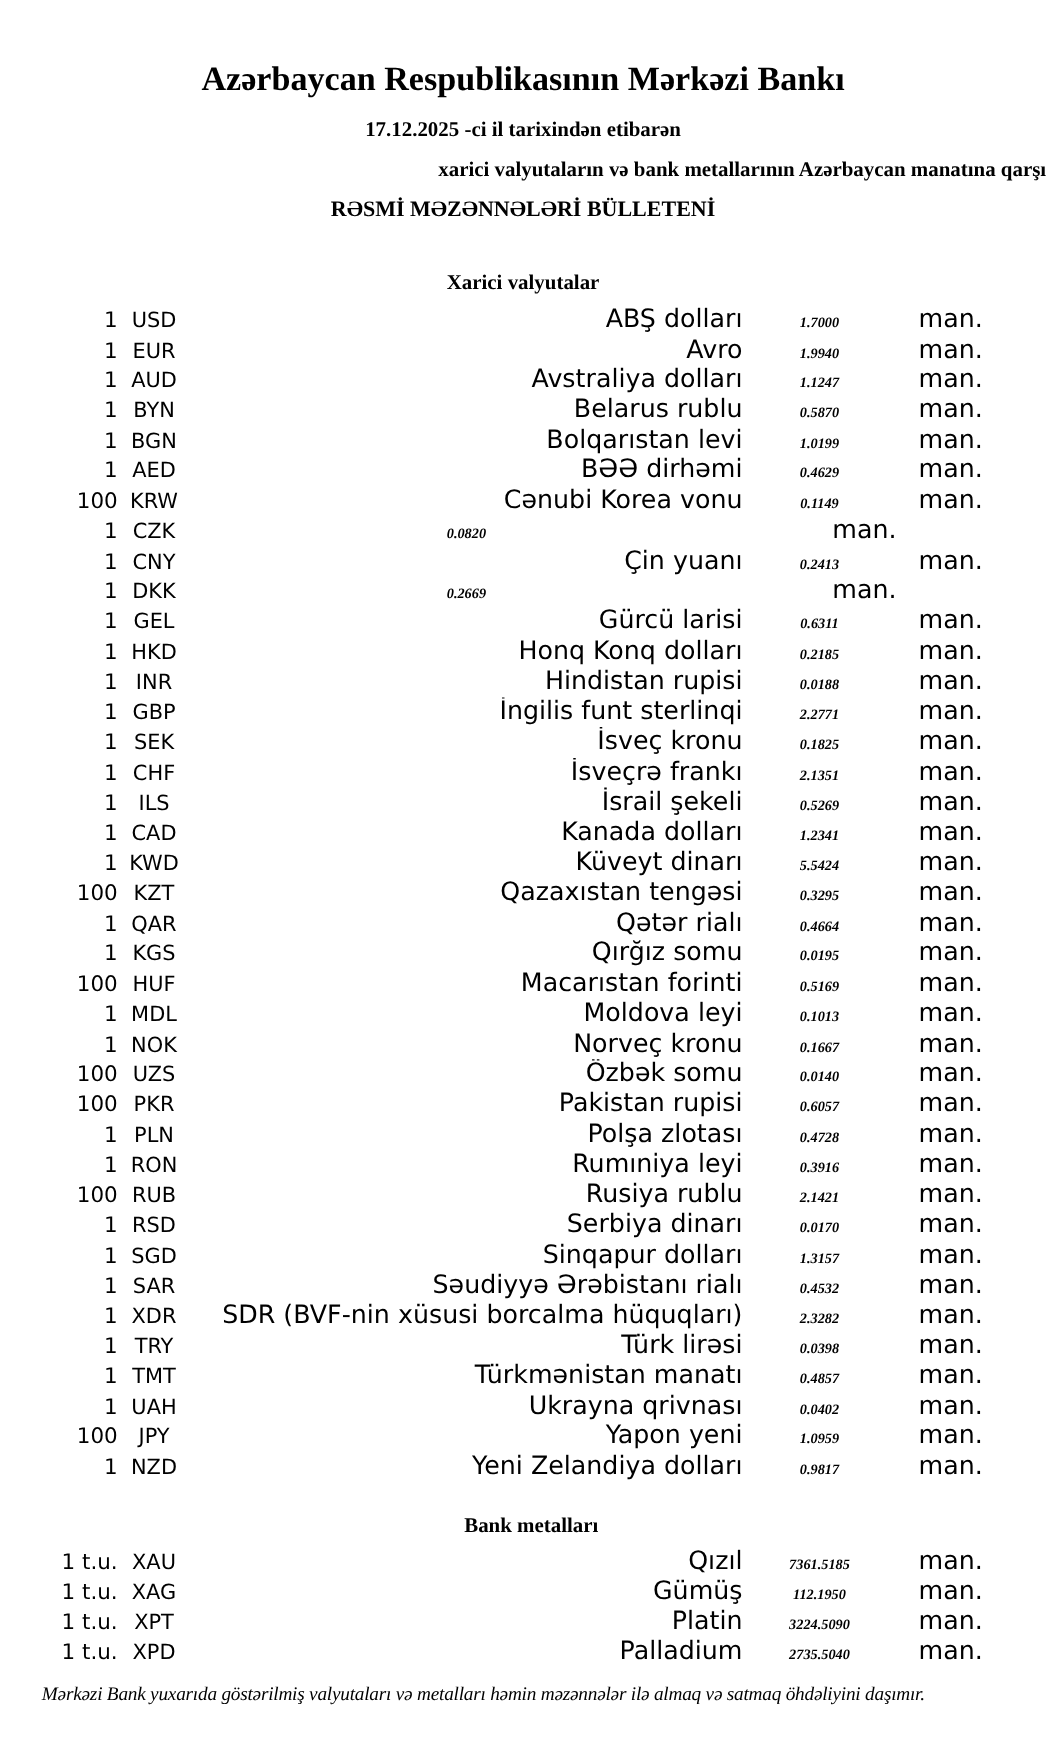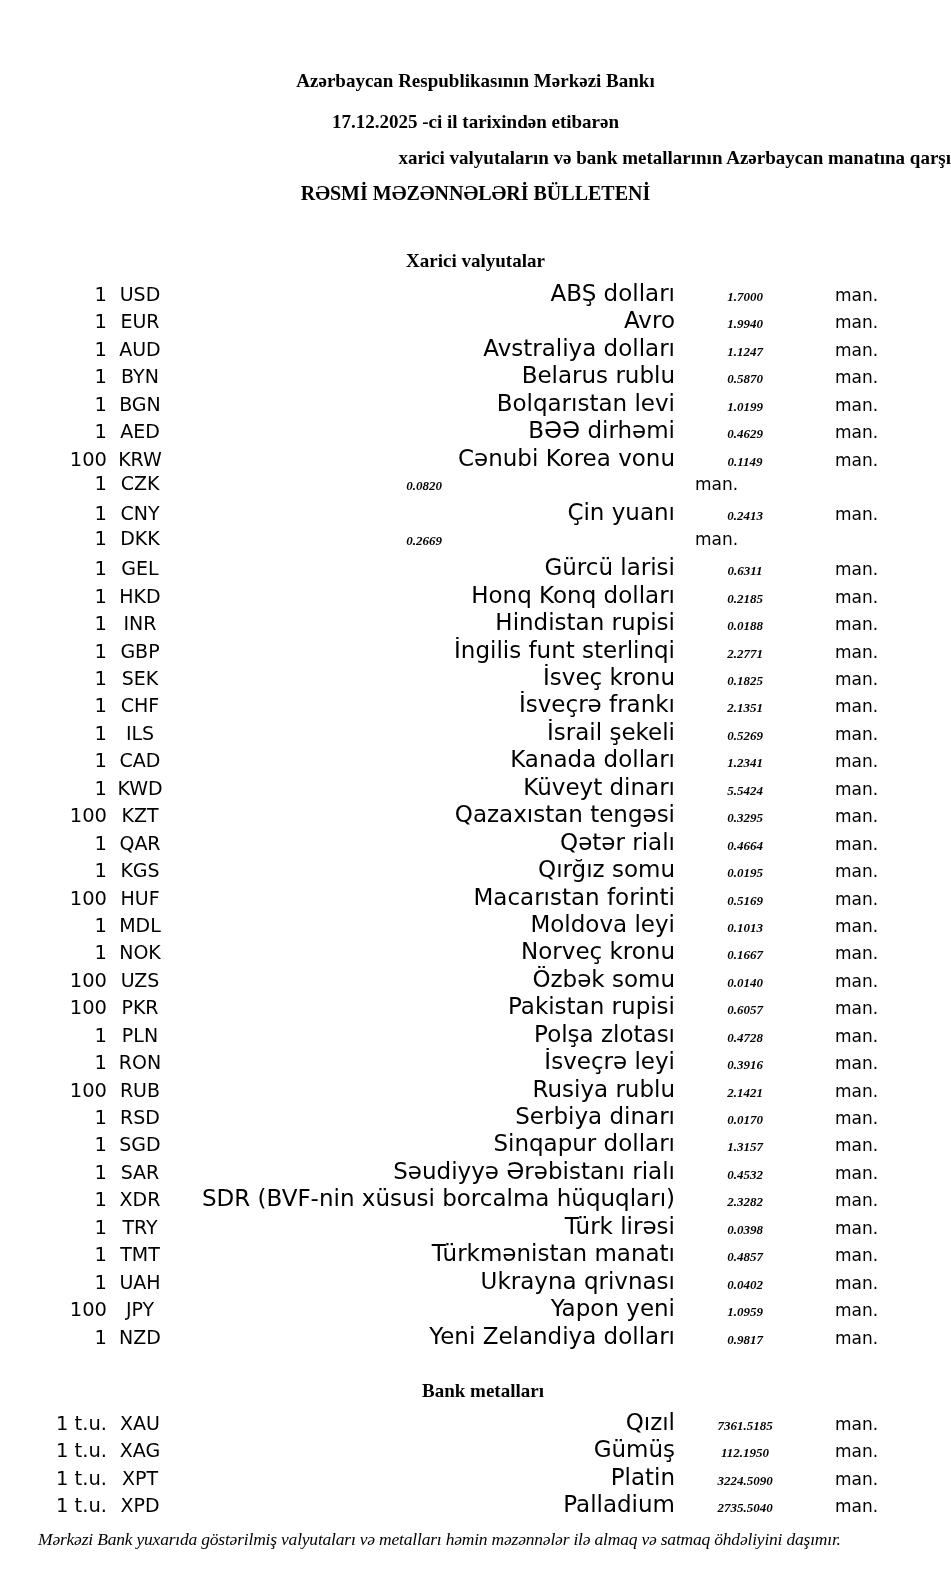--- a/index.html
+++ b/index.html
@@ -18,22 +18,22 @@
     font-family: "DejaVu Sans", sans-serif;
   }
   
   .doc-header {
     padding-top: 55px;
     text-align: center;
     font-family: "Liberation Serif", serif;
     font-weight: bold;
   }
   .bank-name {
-    margin: 16px;
-    font-size: 19px;
+    margin: 0;
+    font-size: 31px;
     line-height: 1.1;
   }
   .date-line {
     margin: 19px 0 0 0;
     font-size: 19px;
   }
   .subtitle-line {
     margin: 14px 0 0 0;
     font-size: 19px;
     text-align: right;
@@ -81,23 +81,23 @@
   }
   .col-rate {
     text-align: center;
     font-family: "Liberation Serif", serif;
     font-weight: bold;
     font-style: italic;
     font-size: 13px;
     white-space: nowrap;
   }
   .col-unit {
-    text-align: left;
+    text-align: right;
     padding-left: 20px;
-    font-size: 17px;
+    font-size: 23px;
     white-space: nowrap;
   }
   
   .doc-footer {
     position: absolute;
     left: 38px;
     right: 38px;
     bottom: 42px;
   }
   .disclaimer {
@@ -313,21 +313,21 @@
         <div class="rate-row">
     <span class="col-qty">1</span>
     <span class="col-code">PLN</span>
     <span class="col-name">Polşa zlotası</span>
     <span class="col-rate">0.4728</span>
     <span class="col-unit">man.</span>
   </div>
         <div class="rate-row">
     <span class="col-qty">1</span>
     <span class="col-code">RON</span>
-    <span class="col-name">İsveçrə leyi</span>
+    <span class="col-name">Rumıniya leyi</span>
     <span class="col-rate">0.3916</span>
     <span class="col-unit">man.</span>
   </div>
         <div class="rate-row">
     <span class="col-qty">100</span>
     <span class="col-code">RUB</span>
     <span class="col-name">Rusiya rublu</span>
     <span class="col-rate">2.1421</span>
     <span class="col-unit">man.</span>
   </div>

